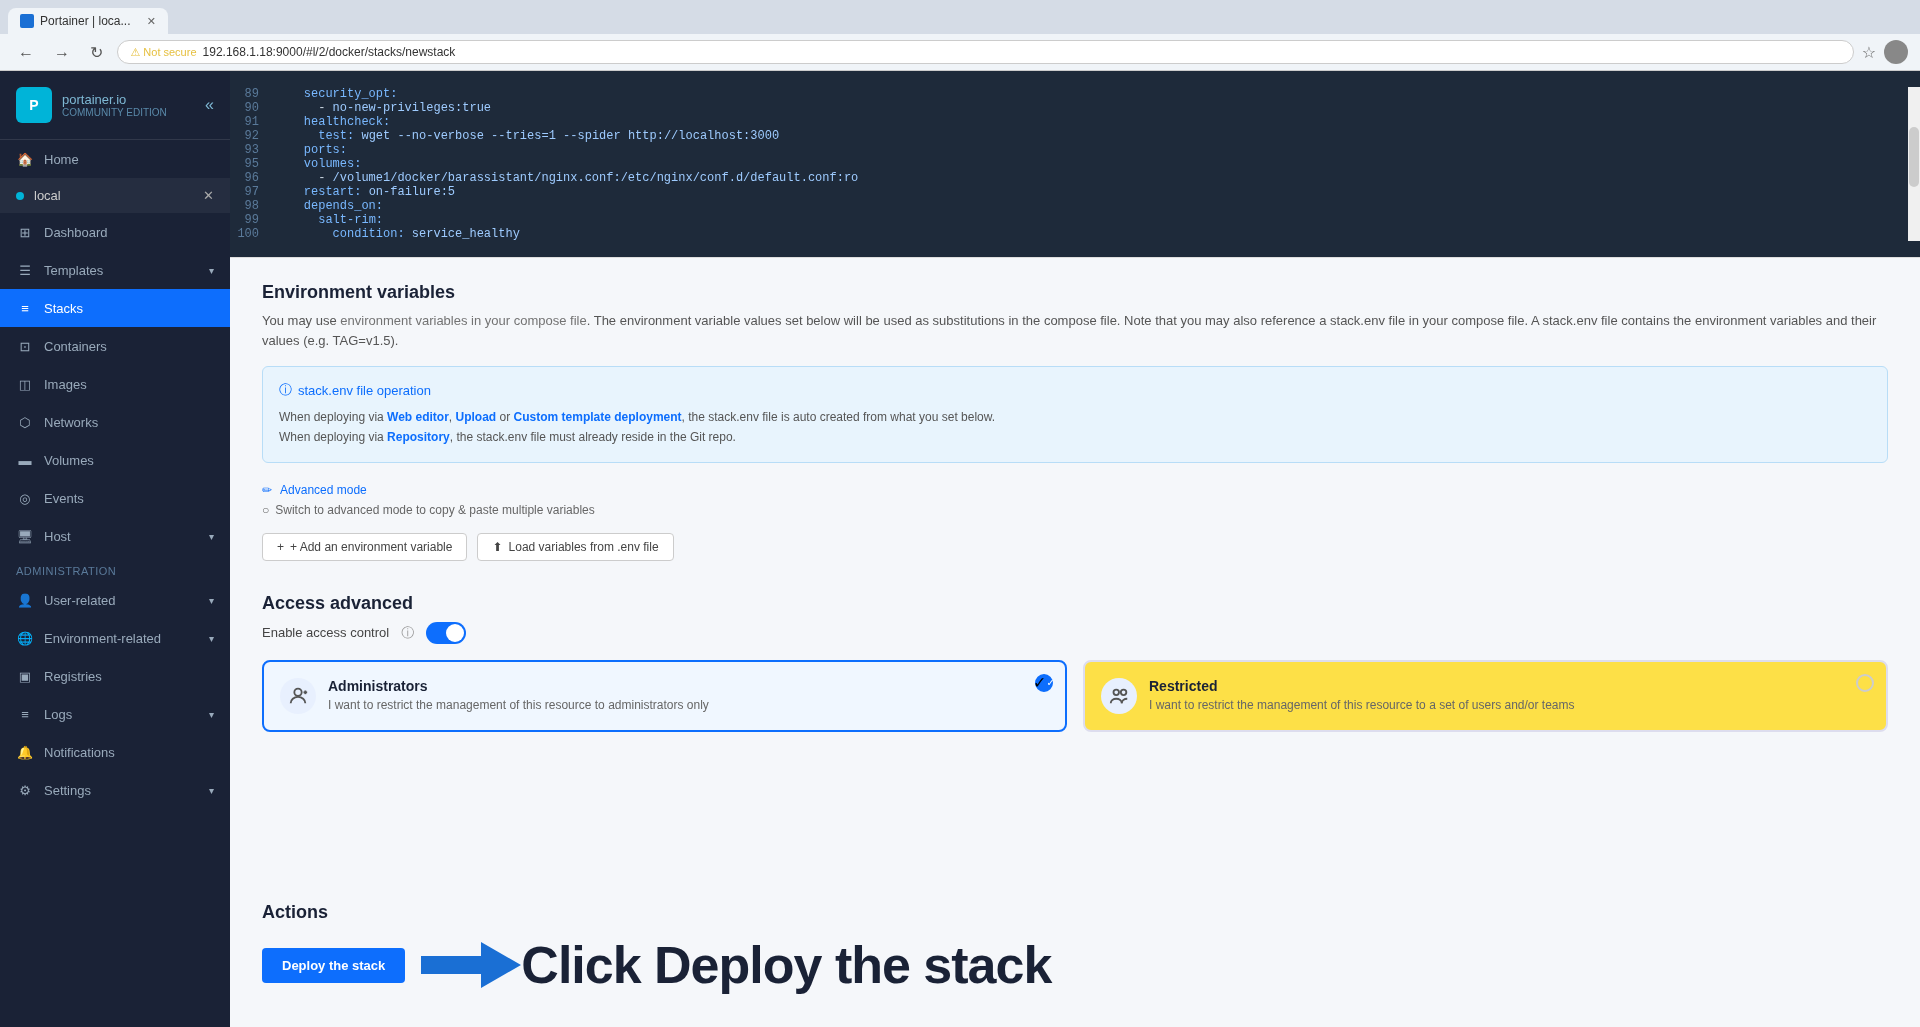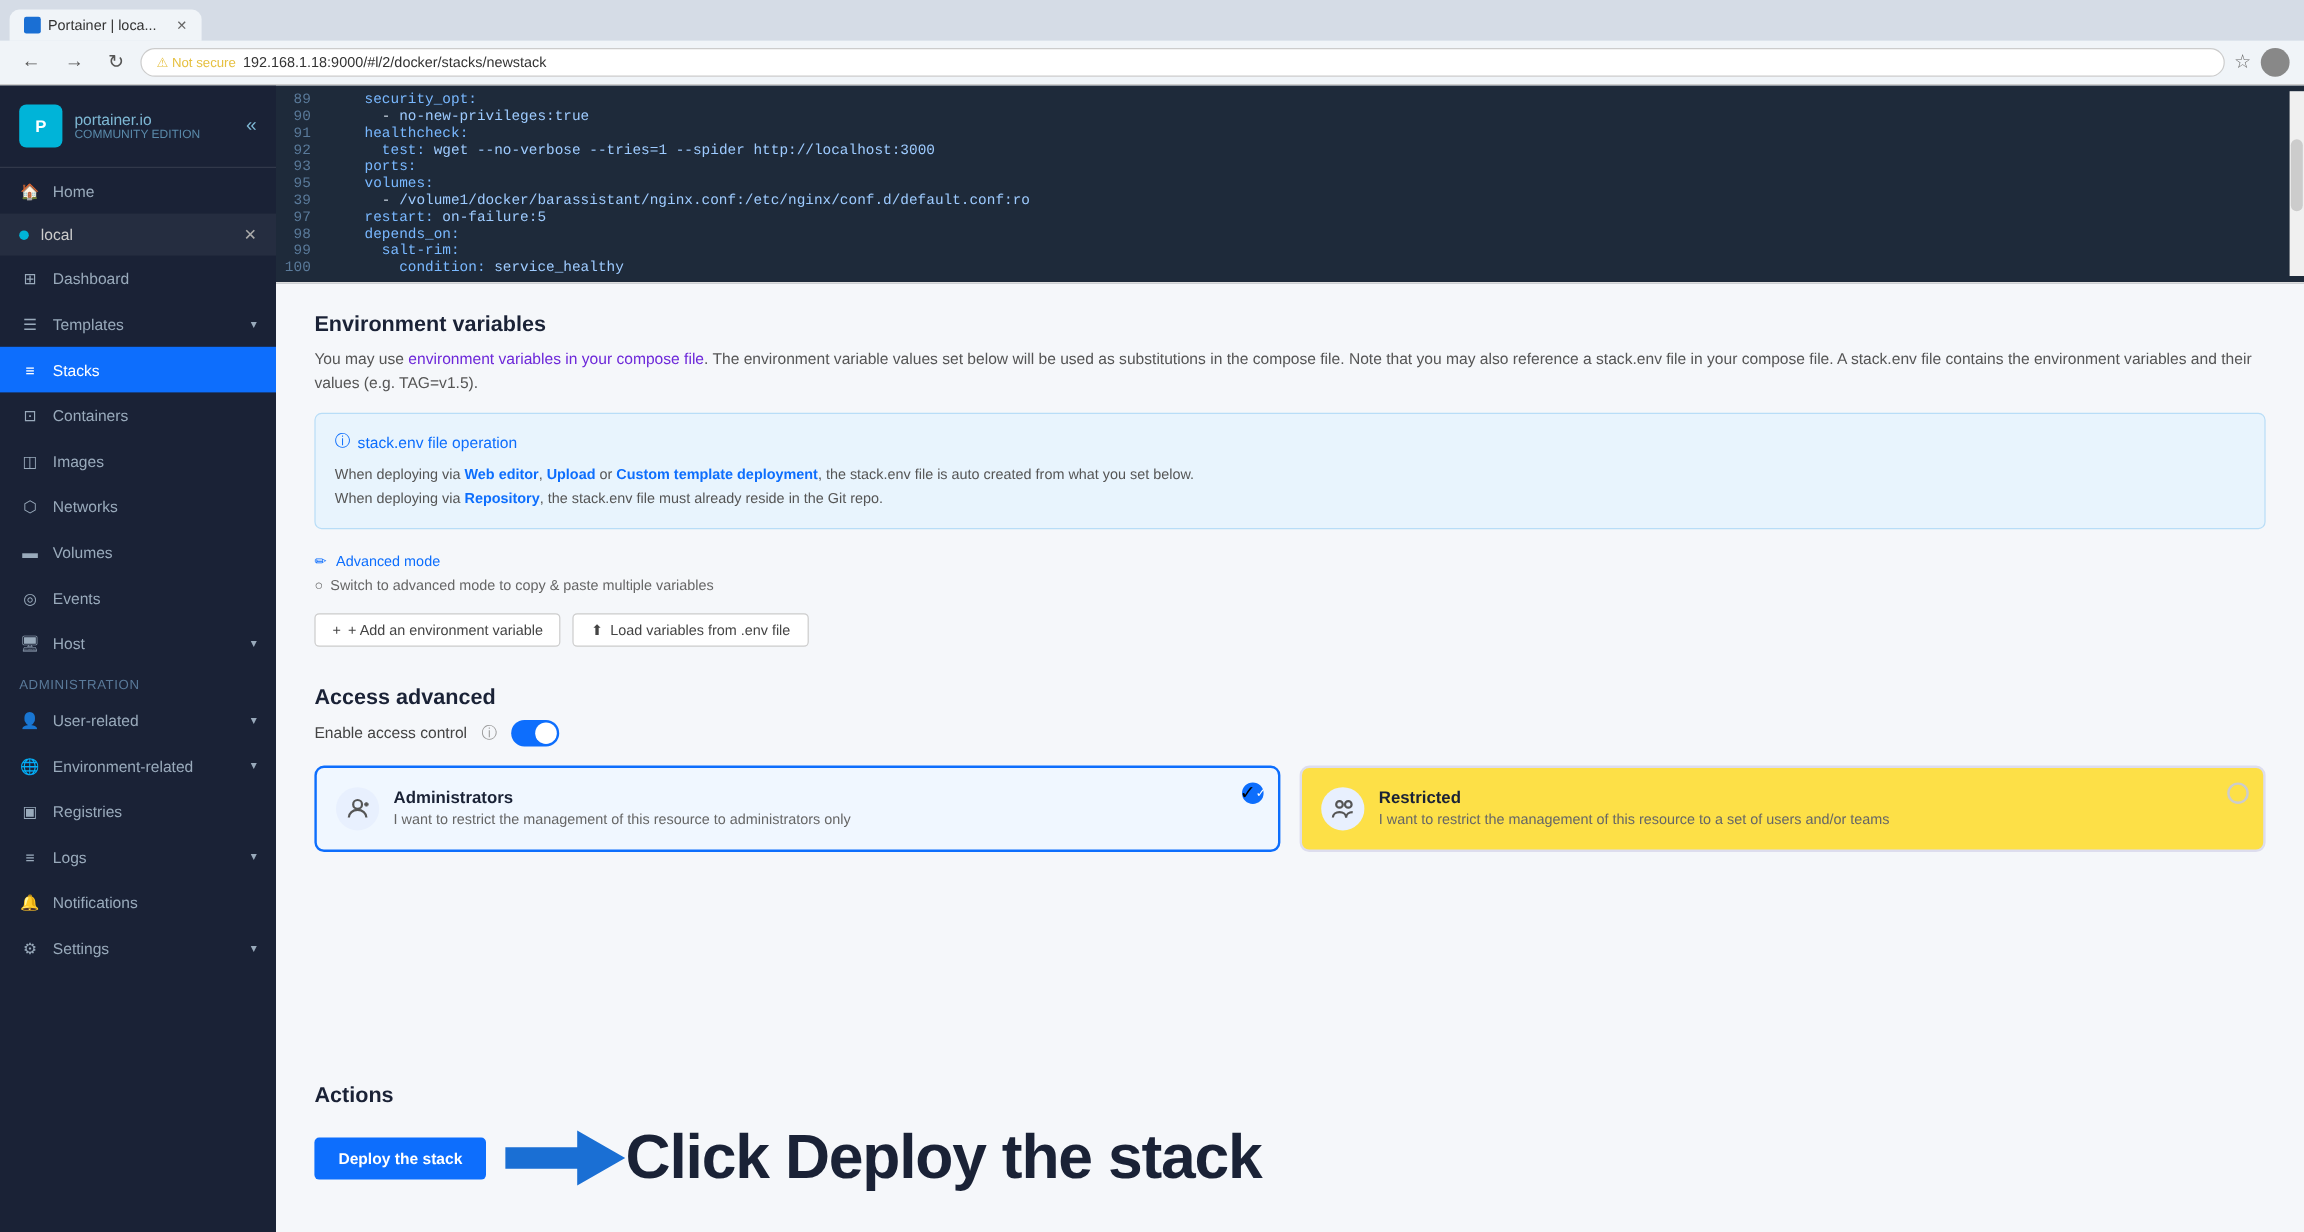--- a/index.html
+++ b/index.html
@@ -28,32 +28,32 @@
     .sidebar-item.active { background: #0d6efd; color: white; }
     .sidebar-item .icon { width: 18px; height: 18px; display: flex; align-items: center; justify-content: center; flex-shrink: 0; }
     .sidebar-item .chevron { margin-left: auto; font-size: 10px; }
 
     .sidebar-section { padding: 10px 16px 4px; font-size: 11px; color: #5a7a9a; text-transform: uppercase; letter-spacing: 0.5px; }
     .env-close { margin-left: 4px; cursor: pointer; color: #aaa; }
 
     
     .main { flex: 1; background: #f5f7fa; overflow-y: auto; display: flex; flex-direction: column; }
 
-    .code-editor { background: #1e2a3a; color: #cdd9e5; font-family: 'Courier New', monospace; font-size: 12px; padding: 5px 0; overflow-x: auto; border-bottom: 1px solid #ddd; }
+    .code-editor { background: #1e2a3a; color: #cdd9e5; font-family: 'Courier New', monospace; font-size: 12px; padding: 16px 0; overflow-x: auto; border-bottom: 1px solid #ddd; }
     .code-line { display: flex; }
     .line-num { width: 45px; text-align: right; padding-right: 16px; color: #5a7a9a; flex-shrink: 0; user-select: none; }
     .line-content { flex: 1; white-space: pre; }
     .kw-key { color: #79b8ff; }
     .kw-val { color: #9ecbff; }
 
     .content-area { padding: 24px 32px; flex: 1; }
 
     .section-title { font-size: 18px; font-weight: 600; color: #1a2236; margin-bottom: 8px; }
     .section-desc { font-size: 13px; color: #555; margin-bottom: 16px; line-height: 1.5; }
-    .section-desc a { color: #6d28d9; text-decoration: none; }
+    .section-desc a { color: #737373; text-decoration: none; }
 
     .info-box { background: #e8f4fd; border: 1px solid #b8ddf7; border-radius: 6px; padding: 14px 16px; margin-bottom: 20px; }
     .info-box-title { color: #0d6efd; font-size: 13px; font-weight: 500; margin-bottom: 8px; display: flex; align-items: center; gap: 6px; }
     .info-box-body { font-size: 12px; color: #555; line-height: 1.7; }
     .info-box-body strong { color: #0d6efd; font-weight: 600; }
 
     .mode-toggle { display: flex; align-items: center; gap: 8px; margin-bottom: 6px; font-size: 12px; color: #0d6efd; cursor: pointer; }
     .mode-hint { font-size: 12px; color: #666; margin-bottom: 16px; display: flex; align-items: center; gap: 6px; }
 
     .btn-row { display: flex; gap: 10px; margin-bottom: 32px; }
@@ -226,21 +226,21 @@
         </div>
         <div class="code-line">
           <span class="line-num">93</span>
           <span class="line-content">    <span class="kw-key">ports:</span></span>
         </div>
         <div class="code-line">
           <span class="line-num">95</span>
           <span class="line-content">    <span class="kw-key">volumes:</span></span>
         </div>
         <div class="code-line">
-          <span class="line-num">39</span>
+          <span class="line-num">96</span>
           <span class="line-content">      - <span class="kw-val">/volume1/docker/barassistant/nginx.conf:/etc/nginx/conf.d/default.conf:ro</span></span>
         </div>
         <div class="code-line">
           <span class="line-num">97</span>
           <span class="line-content">    <span class="kw-key">restart:</span> <span class="kw-val">on-failure:5</span></span>
         </div>
         <div class="code-line">
           <span class="line-num">98</span>
           <span class="line-content">    <span class="kw-key">depends_on:</span></span>
         </div>

